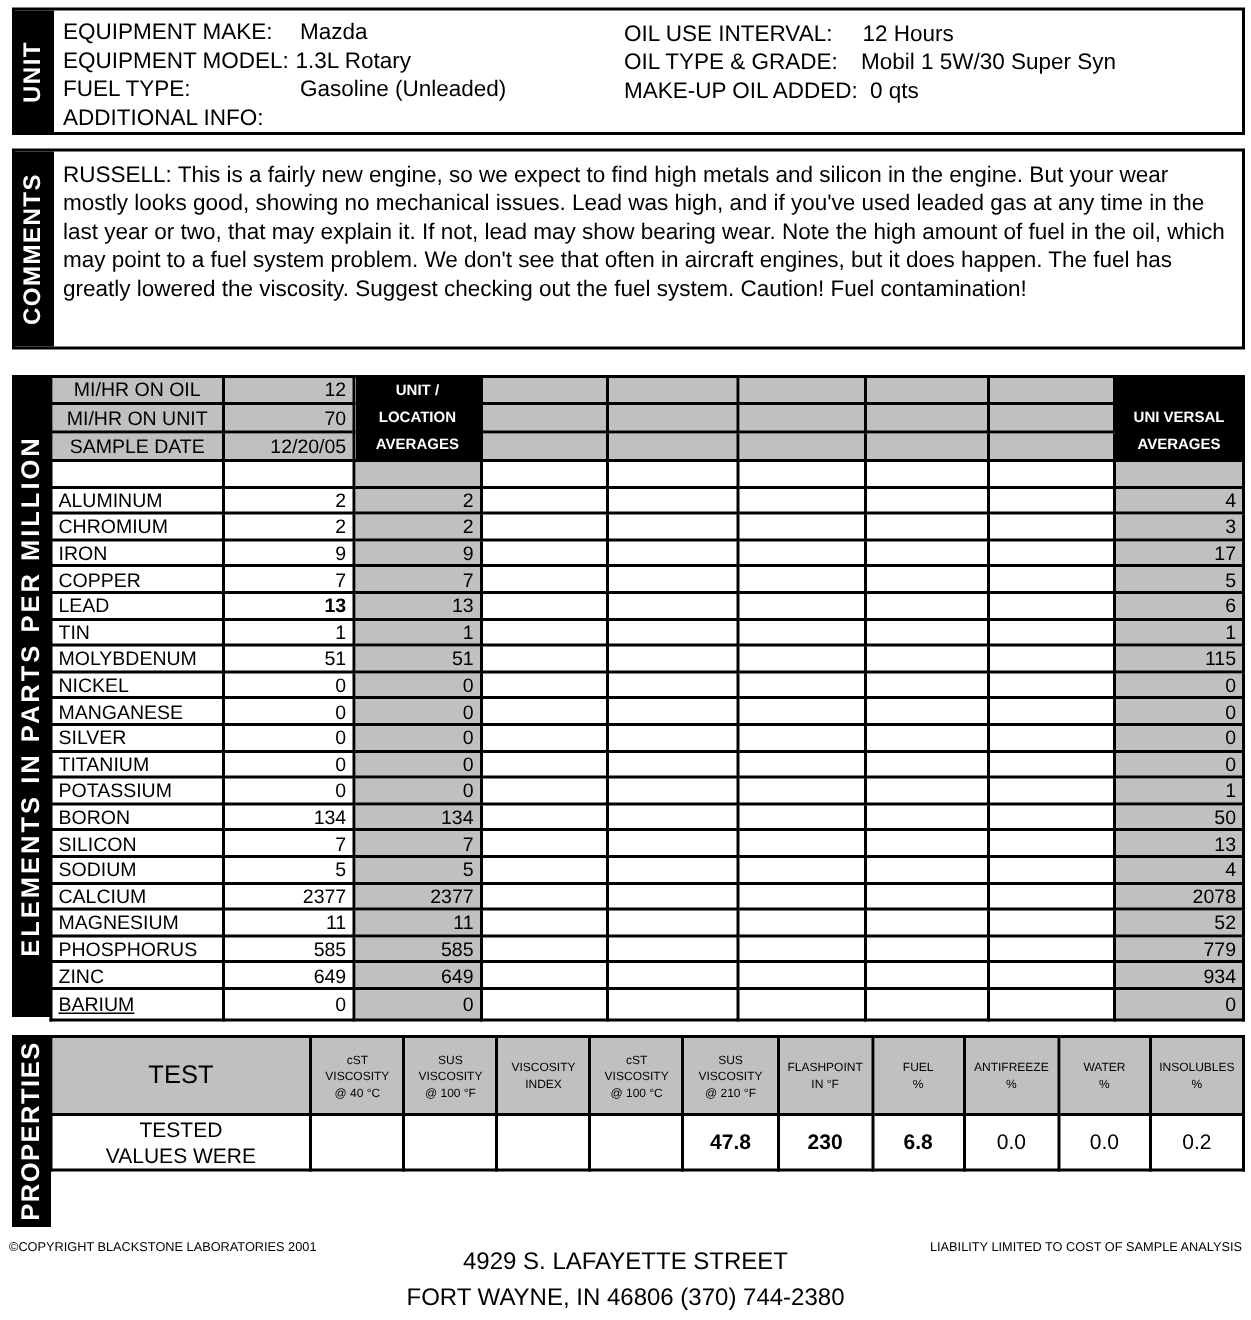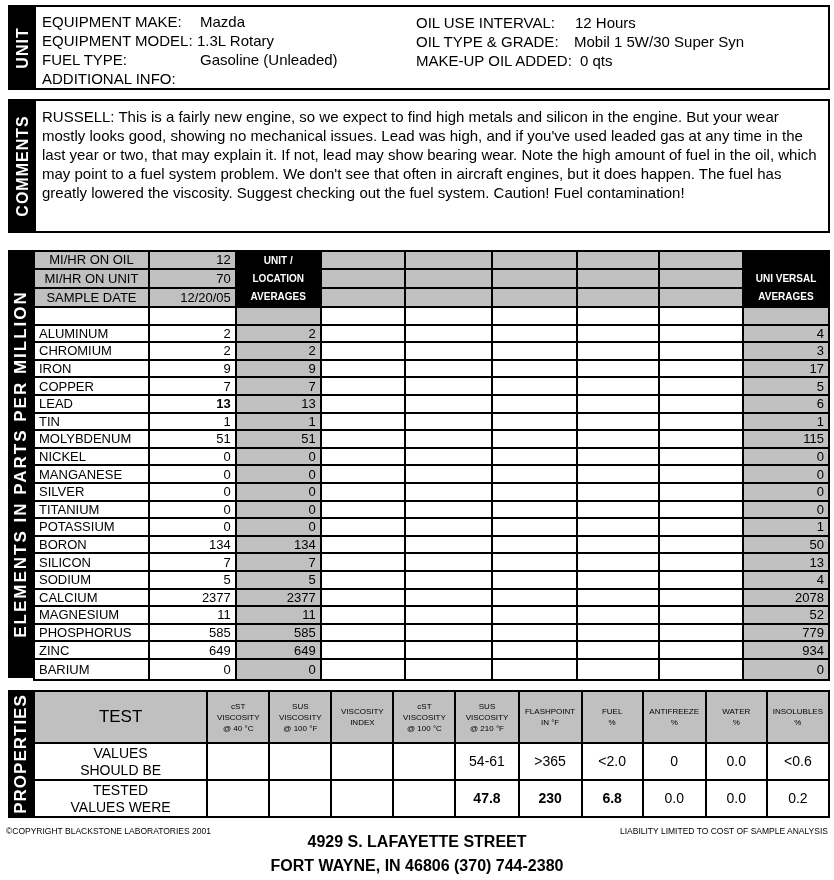--- a/index.html
+++ b/index.html
@@ -35,21 +35,21 @@
   
   #props { top: 690px; left: 8px; width: 822px; height: 128px; border: none; }
   #props .side-label span { font-size: 17px; letter-spacing: 1px; }
   #props table.grid td { font-size: 14px; text-align: center; }
   #props .hdr td { height: 52px; }
   #props .hdr td.small { font-size: 8px; line-height: 11px; vertical-align: middle; }
   #props .row td { height: 37px; line-height: 17px; }
 
   
   .footer-small { position: absolute; font-size: 8.5px; top: 826px; }
-  .footer-addr { position: absolute; left: 0; width: 100%; text-align: center; font-weight: bold; font-size: 16px; }
+  .footer-addr { position: absolute; left: 0; width: 100%; text-align: center; font-weight: normal; font-size: 16px; }
 </style>
 </head>
 <body>
 
 <div class="section" id="unit">
   <div class="side-label">
       <span>UNIT</span>
     </div>
   <div class="content">
     <div class="kv" style="left:0;top:0;"><span class="k">EQUIPMENT  MAKE:</span><span class="v" style="left:158px">Mazda</span></div>
@@ -338,21 +338,21 @@
           <td class="r" style="height: 17.6px;">649</td>
           <td class="gray r" style="height: 17.6px;">649</td>
           <td style="height: 17.6px;"></td>
           <td style="height: 17.6px;"></td>
           <td style="height: 17.6px;"></td>
           <td style="height: 17.6px;"></td>
           <td style="height: 17.6px;"></td>
           <td class="gray r" style="height: 17.6px;">934</td>
         </tr>
         <tr>
-          <td style="height: 21px;">BARIUM</td>
+          <td style="height: 21px; text-decoration: underline;">BARIUM</td>
           <td class="r" style="height: 17.6px;">0</td>
           <td class="gray r" style="height: 17.6px;">0</td>
           <td style="height: 17.6px;"></td>
           <td style="height: 17.6px;"></td>
           <td style="height: 17.6px;"></td>
           <td style="height: 17.6px;"></td>
           <td style="height: 17.6px;"></td>
           <td class="gray r" style="height: 17.6px;">0</td>
         </tr>
       </tbody>
@@ -420,36 +420,20 @@
             <div>WATER</div>
             <div>%</div>
           </td>
           <td class="gray small">
             <div>INSOLUBLES</div>
             <div>%</div>
           </td>
         </tr>
         <tr class="row">
           <td>
-            <div>VALUES</div>
-            <div>SHOULD BE</div>
-          </td>
-          <td></td>
-          <td></td>
-          <td></td>
-          <td></td>
-          <td>54-61</td>
-          <td>&gt;365</td>
-          <td>&lt;2.0</td>
-          <td>0</td>
-          <td>0.0</td>
-          <td>&lt;0.6</td>
-        </tr>
-        <tr class="row">
-          <td>
             <div>TESTED</div>
             <div>VALUES  WERE</div>
           </td>
           <td></td>
           <td></td>
           <td></td>
           <td></td>
           <td class="b">47.8</td>
           <td class="b">230</td>
           <td class="b">6.8</td>

